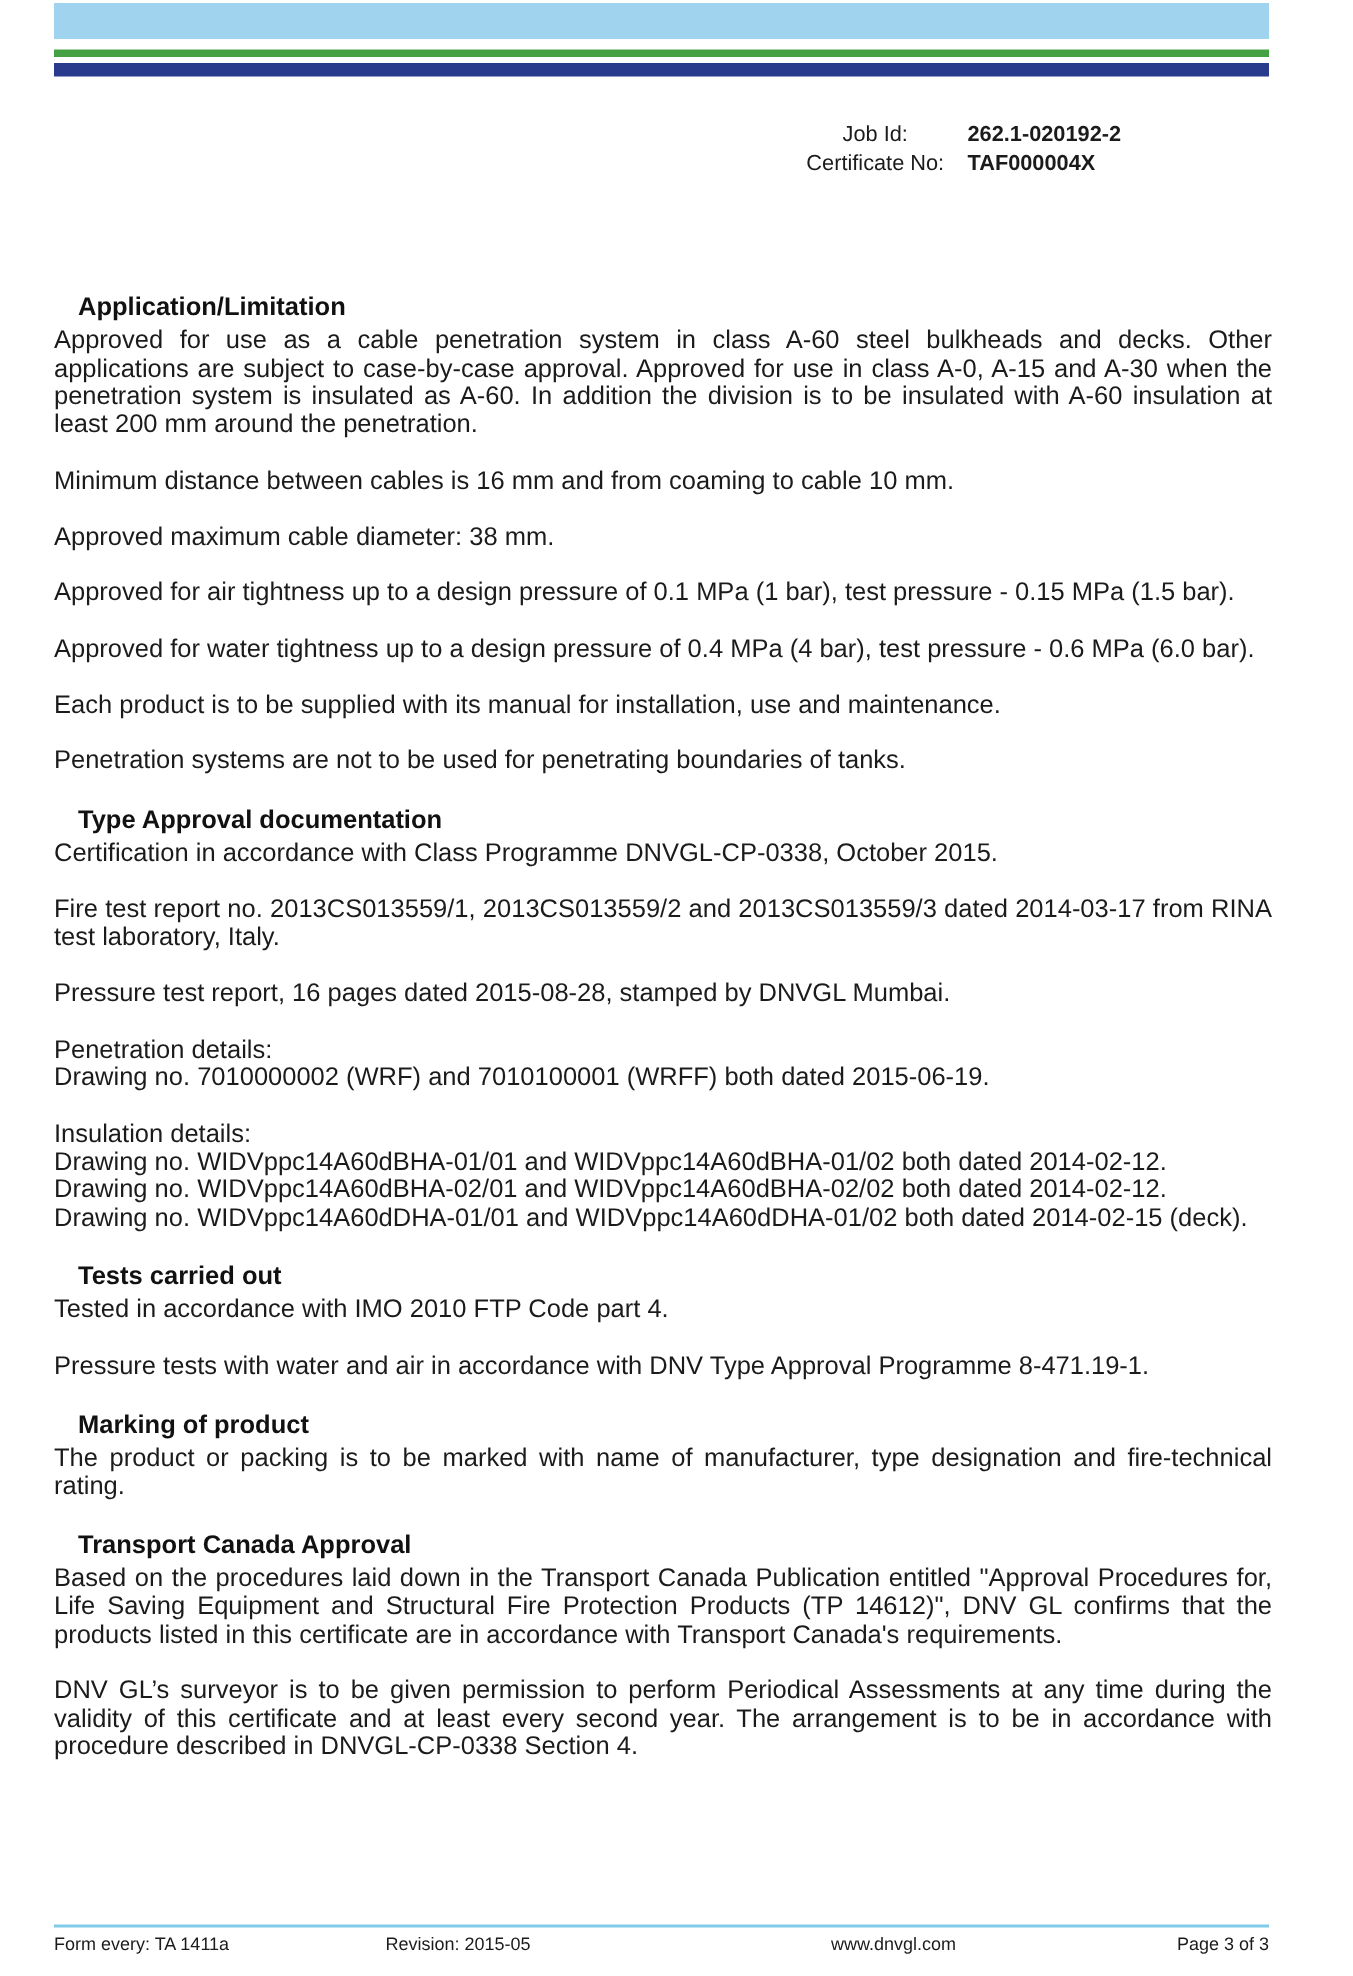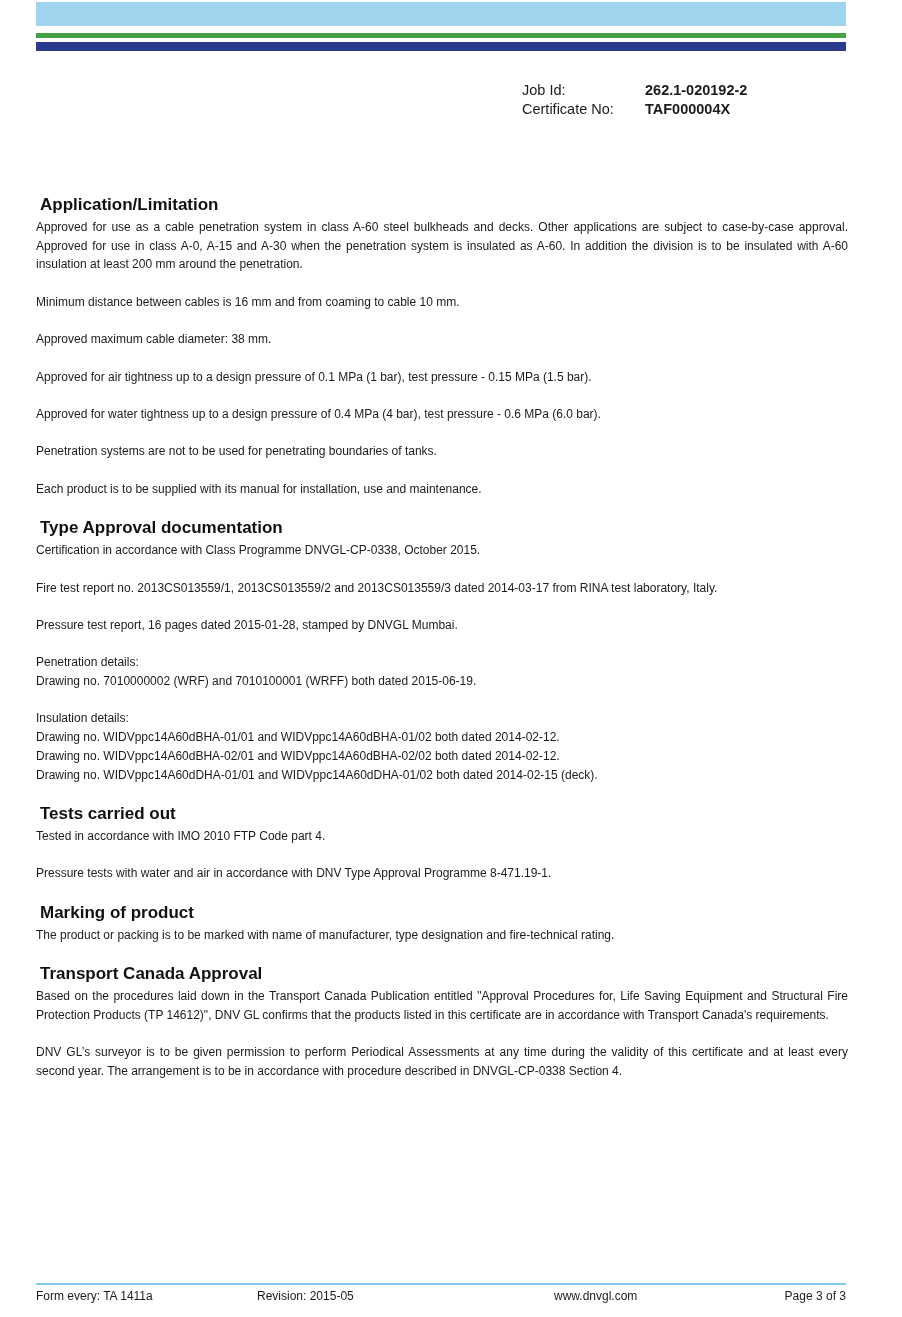--- a/index.html
+++ b/index.html
@@ -13,31 +13,31 @@
   }
   
   .band-wrap { position: absolute; left: 36px; top: 0; width: 810px; height: 52px; }
   .band-light { position: absolute; left: 0; top: 2px; width: 100%; height: 24px; background: var(--c-lightblue, #9FD3EE); }
   .band-green { position: absolute; left: 0; top: 33px; width: 100%; height: 5px; background: var(--c-green, #44A244); }
   .band-blue  { position: absolute; left: 0; top: 42px; width: 100%; height: 9px; background: var(--c-darkblue, #2A3A8C); }
 
   
   .idblock { position: absolute; left: 522px; top: 81px; font-size: 14.5px; line-height: 19px; }
   .idrow { display: flex; }
-  .idrow .lbl { width: 123px; }
+  .idrow .lbl { width: 123px; text-align: center; }
   .idrow .val { font-weight: bold; }
 
   
   main { position: absolute; left: 36px; top: 194px; width: 812px; }
   h2 {
     font-size: 17px; line-height: 21px; font-weight: bold;
-    margin: 0 0 3px 4px; color: #111;
+    margin: 0 0 3px 16px; color: #111;
   }
   p {
-    font-size: 12px; line-height: 18.7px;
+    font-size: 17px; line-height: 18.7px;
     margin: 0 0 18.7px 0;
     white-space: pre-line;
     text-align: justify;
   }
 
   
   footer { position: absolute; left: 36px; top: 1283px; width: 810px; height: 30px; }
   .footer-rule { position: absolute; left: 0; top: 0; width: 100%; height: 2px; background: var(--c-rule, #7FCBE8); }
   footer span { position: absolute; top: 6px; font-size: 12px; white-space: nowrap; }
   .f-form { left: 0; }
@@ -66,28 +66,28 @@
 </div>
 
 <main>
     <section>
       <h2>Application/Limitation</h2>
       <p>Approved for use as a cable penetration system in class A-60 steel bulkheads and decks. Other applications are subject to case-by-case approval. Approved for use in class A-0, A-15 and A-30 when the penetration system is insulated as A-60. In addition the division is to be insulated with A-60 insulation at least 200 mm around the penetration.</p>
       <p>Minimum distance between cables is 16 mm and from coaming to cable 10 mm.</p>
       <p>Approved maximum cable diameter: 38 mm.</p>
       <p>Approved for air tightness up to a design pressure of 0.1 MPa (1 bar), test pressure - 0.15 MPa (1.5 bar).</p>
       <p>Approved for water tightness up to a design pressure of 0.4 MPa (4 bar), test pressure - 0.6 MPa (6.0 bar).</p>
+      <p>Each product is to be supplied with its manual for installation, use and maintenance.</p>
       <p>Penetration systems are not to be used for penetrating boundaries of tanks.</p>
-      <p>Each product is to be supplied with its manual for installation, use and maintenance.</p>
     </section>
     <section>
       <h2>Type Approval documentation</h2>
       <p>Certification in accordance with Class Programme DNVGL-CP-0338, October 2015.</p>
       <p>Fire test report no. 2013CS013559/1, 2013CS013559/2 and 2013CS013559/3 dated 2014-03-17 from RINA test laboratory, Italy.</p>
-      <p>Pressure test report, 16 pages dated 2015-01-28, stamped by DNVGL Mumbai.</p>
+      <p>Pressure test report, 16 pages dated 2015-08-28, stamped by DNVGL Mumbai.</p>
       <p>Penetration details:
 Drawing no. 7010000002 (WRF) and 7010100001 (WRFF) both dated 2015-06-19.</p>
       <p>Insulation details:
 Drawing no. WIDVppc14A60dBHA-01/01 and WIDVppc14A60dBHA-01/02 both dated 2014-02-12.
 Drawing no. WIDVppc14A60dBHA-02/01 and WIDVppc14A60dBHA-02/02 both dated 2014-02-12.
 Drawing no. WIDVppc14A60dDHA-01/01 and WIDVppc14A60dDHA-01/02 both dated 2014-02-15 (deck).</p>
     </section>
     <section>
       <h2>Tests carried out</h2>
       <p>Tested in accordance with IMO 2010 FTP Code part 4.</p>

